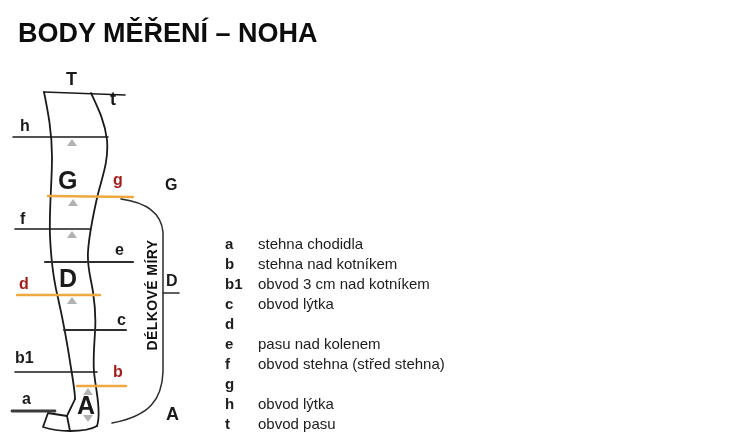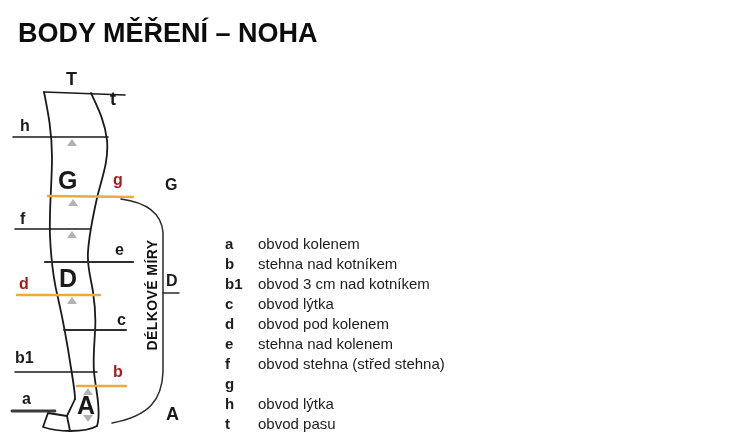--- a/index.html
+++ b/index.html
@@ -94,41 +94,40 @@
 
   <span class="lbl med" style="left:165px; top:177px;">G</span>
   <span class="lbl med" style="left:166px; top:273px;">D</span>
   <span class="lbl lg" style="left:166px; top:405px;">A</span>
 
   <div class="vlabel">DÉLKOVÉ MÍRY</div>
 
   <div class="legend">
     <div class="legend-row">
       <span class="legend-key">a</span>
-      <span class="legend-desc">obvod kolenem</span>
+      <span class="legend-desc">stehna chodidla</span>
     </div>
     <div class="legend-row">
       <span class="legend-key">b</span>
       <span class="legend-desc">stehna nad kotníkem</span>
     </div>
     <div class="legend-row">
       <span class="legend-key">b1</span>
       <span class="legend-desc">obvod 3 cm nad kotníkem</span>
     </div>
     <div class="legend-row">
       <span class="legend-key">c</span>
       <span class="legend-desc">obvod lýtka</span>
     </div>
     <div class="legend-row">
       <span class="legend-key">d</span>
-      <span class="legend-desc">obvod pod kolenem</span>
     </div>
     <div class="legend-row">
       <span class="legend-key">e</span>
-      <span class="legend-desc">stehna nad kolenem</span>
+      <span class="legend-desc">pasu nad kolenem</span>
     </div>
     <div class="legend-row">
       <span class="legend-key">f</span>
       <span class="legend-desc">obvod stehna (střed stehna)</span>
     </div>
     <div class="legend-row">
       <span class="legend-key">g</span>
     </div>
     <div class="legend-row">
       <span class="legend-key">h</span>

